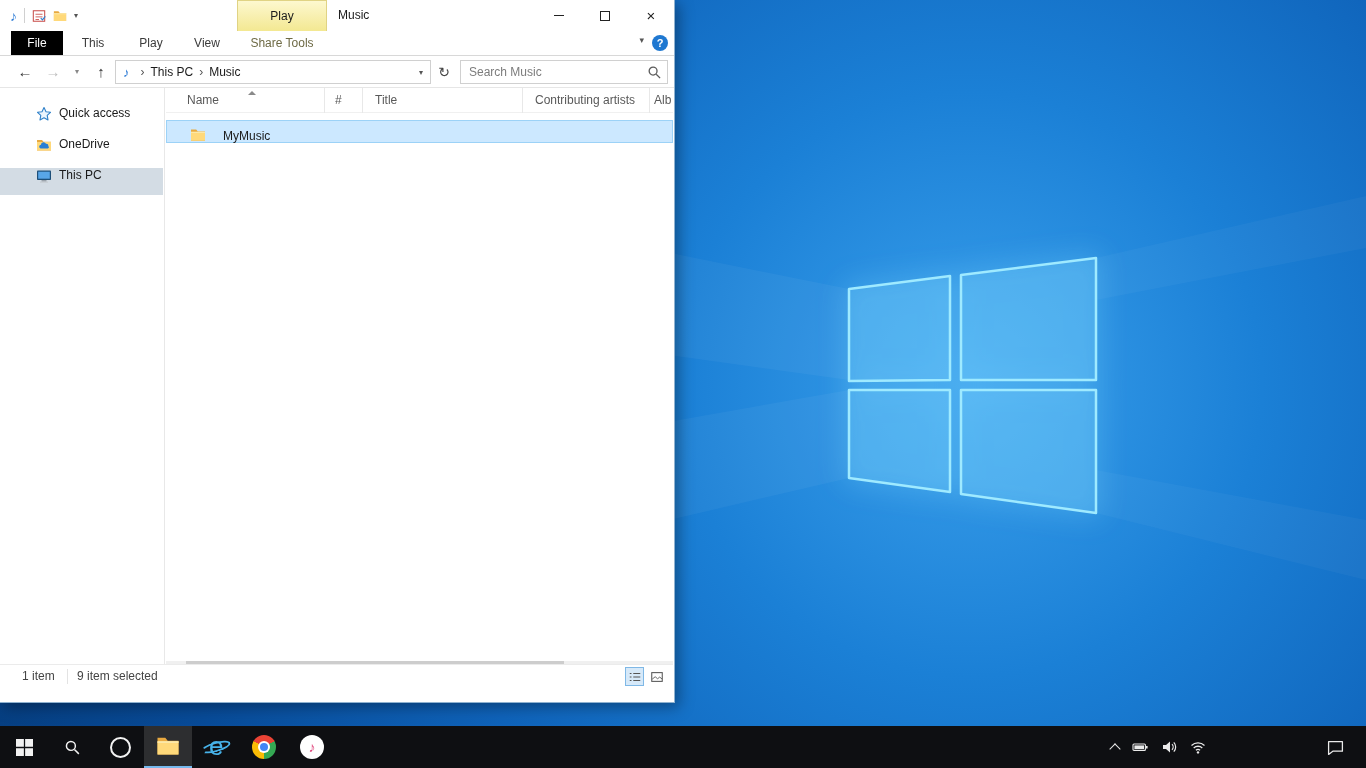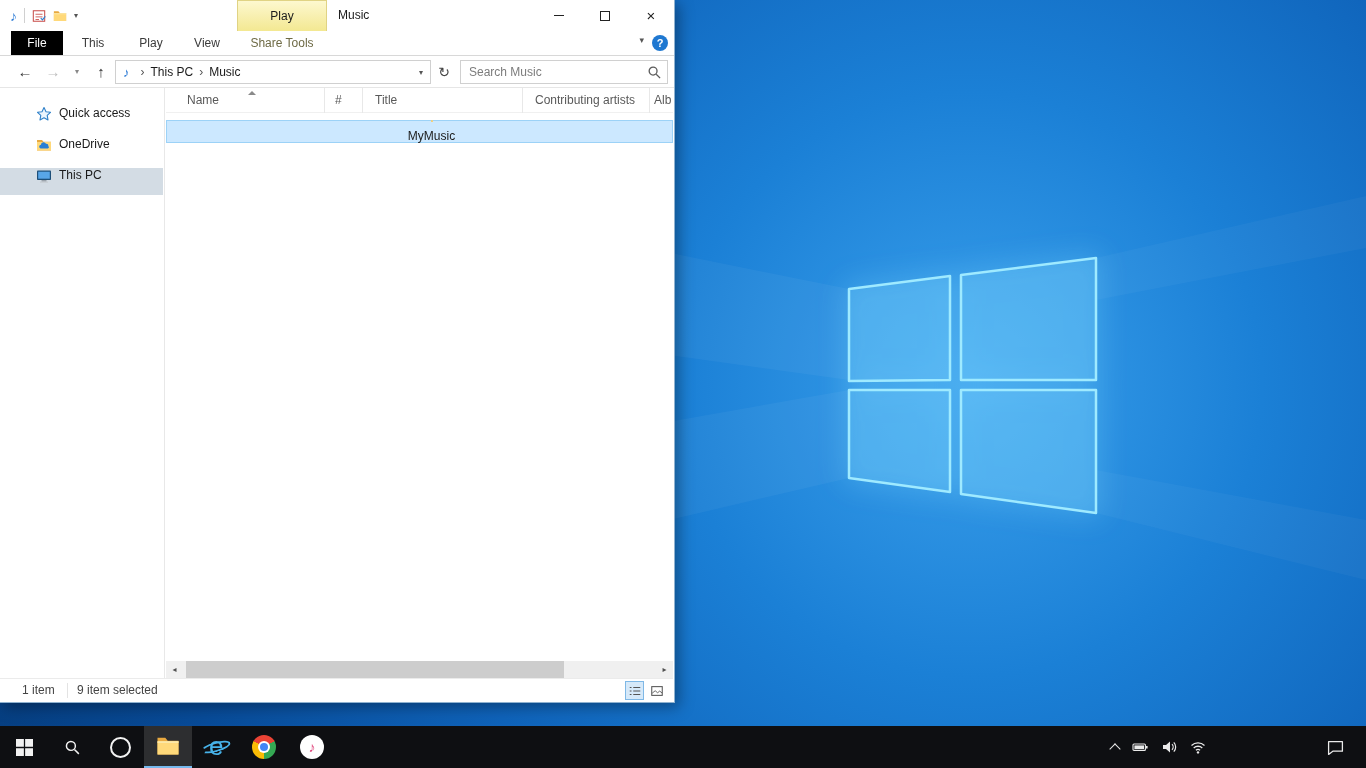--- a/index.html
+++ b/index.html
@@ -79,30 +79,30 @@
   .col { position:absolute; top:0; height:25px; line-height:25px; color:#595959;
     border-right:1px solid #e8e8e8; overflow:hidden; white-space:nowrap; }
   .col-name { left:0; width:159px; padding-left:21px; }
   .col-num  { left:159px; width:38px; padding-left:10px; }
   .col-title{ left:197px; width:160px; padding-left:12px; }
   .col-artists { left:357px; width:127px; padding-left:12px; }
   .col-album { left:484px; width:25px; padding-left:4px; border-right:none; }
   .sort-caret { position:absolute; left:82px; top:3px; width:0; height:0;
     border-left:4px solid transparent; border-right:4px solid transparent; border-bottom:4px solid #8a8a8a; }
   .file-row { position:absolute; top:32px; left:0; right:0; height:23px; background:#cce8ff;
-    box-shadow:inset 0 0 0 1px #9cd2f7; display:flex; align-items:center; padding-left:24px; gap:7px;flex-direction:column; }
+    box-shadow:inset 0 0 0 1px #9cd2f7; display:flex; align-items:flex-end; padding-left:24px; gap:17px; }
   .file-row svg { width:16px; height:16px; }
 
   .hscroll { position:absolute; left:166px; right:1px; bottom:24px; height:17px; background:#f0f0f0; }
   .hs-arrow { position:absolute; top:0; width:17px; height:17px; color:#505050; font-size:8px;
     display:flex; align-items:center; justify-content:center; }
   .hs-left { left:0; } .hs-right { right:0; }
   .hs-thumb { position:absolute; left:20px; width:378px; top:0; height:17px; background:#cdcdcd; }
 
-  .statusbar { position:absolute; left:0; right:1px; bottom:1px; height:23px; background:#fff;
+  .statusbar { position:absolute; left:0; right:1px; bottom:1px; height:37px; background:#fff;
     border-top:1px solid #ebebeb; }
   .sb-text { position:absolute; top:0; line-height:22px; color:#444; }
   .sb-t1 { left:22px; } .sb-t2 { left:77px; }
   .sb-sep { position:absolute; left:67px; top:4px; width:1px; height:15px; background:#e3e3e3; }
   .sb-views { position:absolute; right:7px; top:2px; display:flex; gap:3px; }
   .sb-view { width:19px; height:19px; display:flex; align-items:center; justify-content:center; color:#555; }
   .sb-view svg { width:14px; height:14px; }
   .sb-view.active { background:#d6e9f9; box-shadow:inset 0 0 0 1px #7fb8e6; }
 
   

